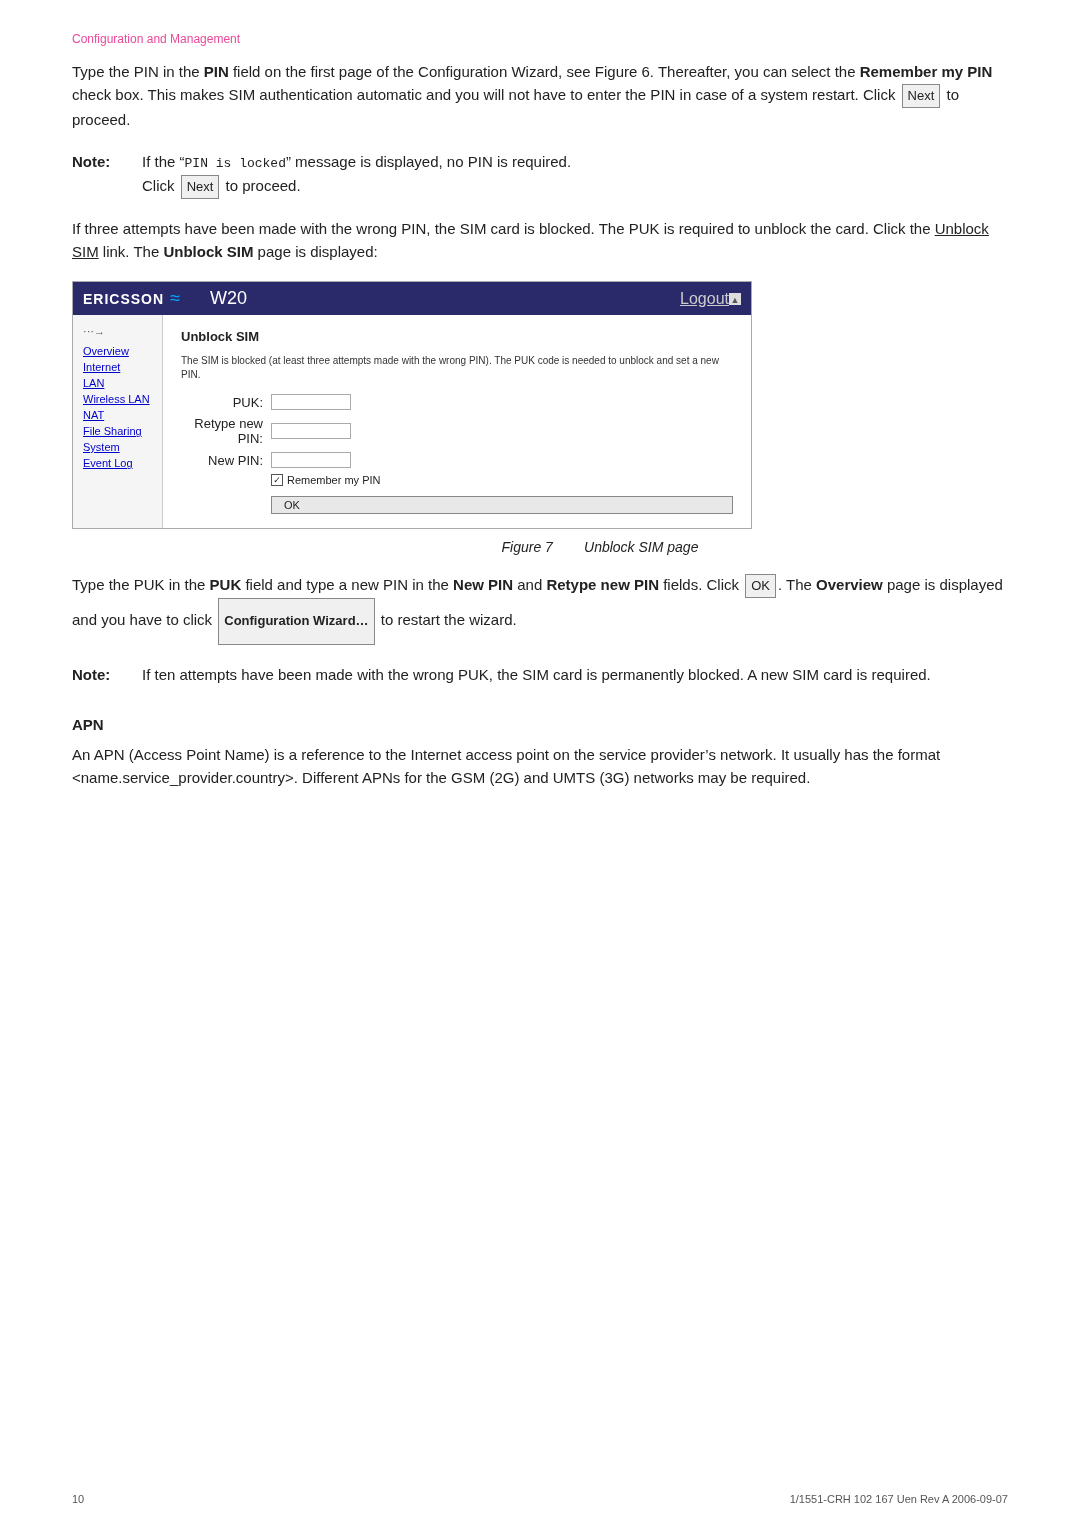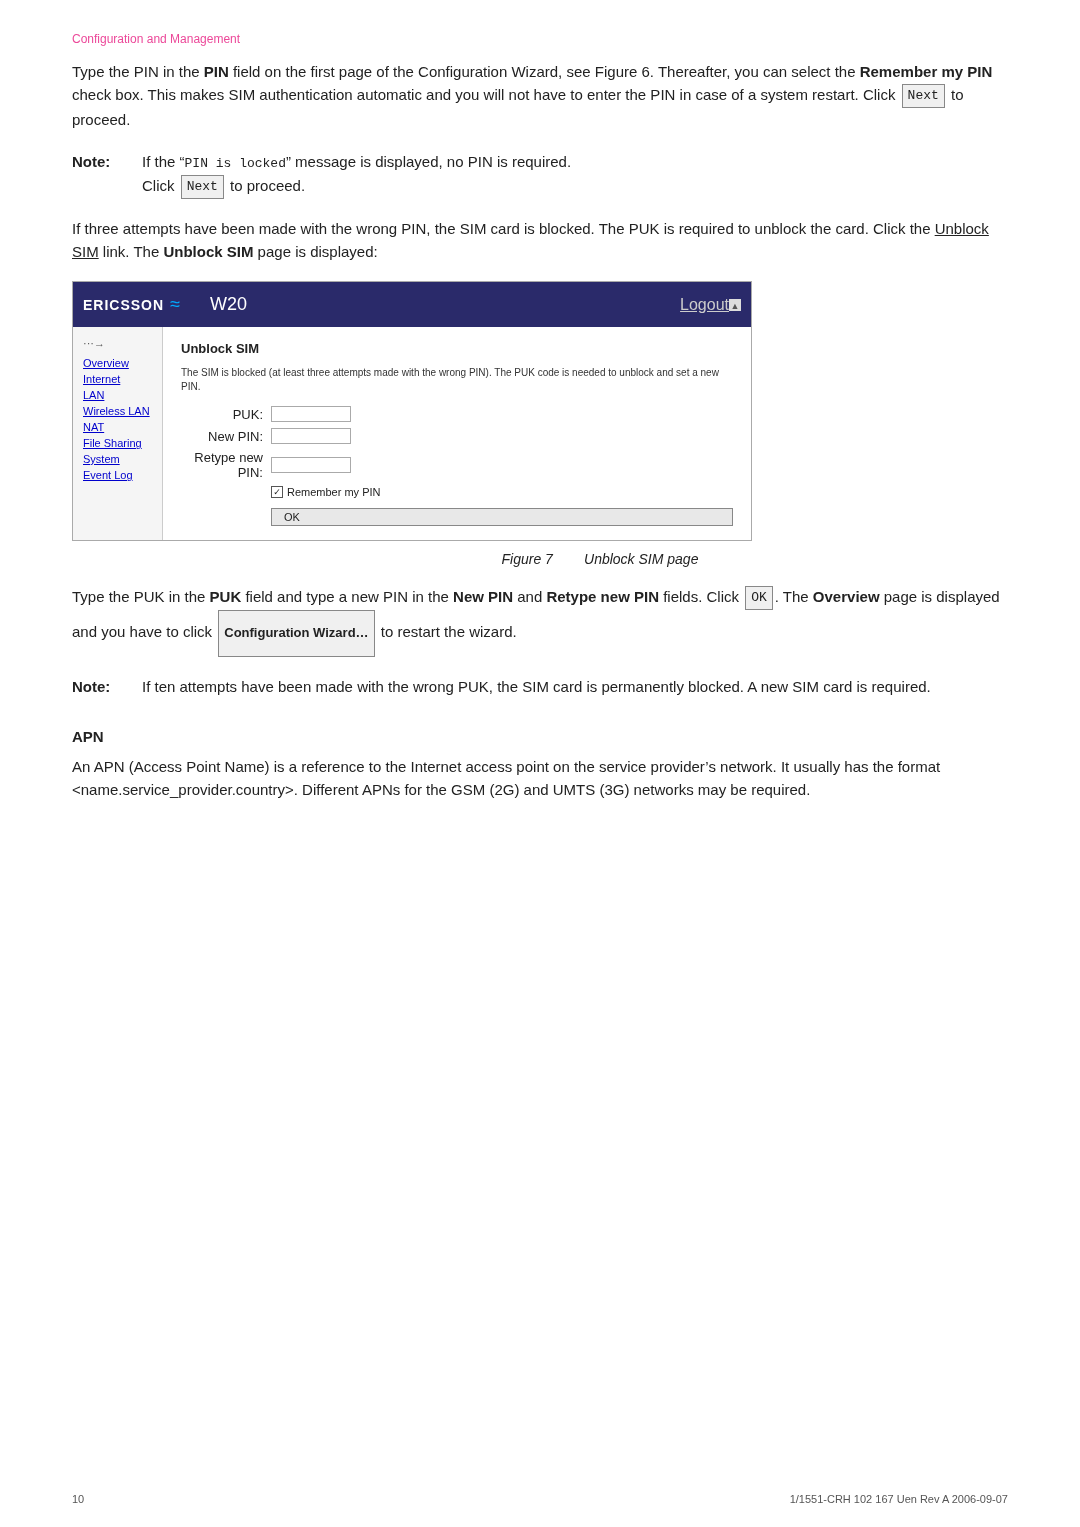--- a/index.html
+++ b/index.html
@@ -61,21 +61,21 @@
     .note-text {
       flex: 1;
     }
 
     .inline-btn {
       display: inline-block;
       border: 1px solid #888;
       padding: 1px 5px;
       font-size: 13px;
       background: #f0f0f0;
-      font-family: Liberation Mono, monospace;
+      font-family: Liberation Sans, sans-serif;
       margin: 0 2px;
       vertical-align: middle;
     }
 
     .inline-btn-bold {
       display: inline-block;
       border: 1px solid #888;
       padding: 12px 5px;
       font-size: 13px;
       font-weight: bold;
@@ -101,21 +101,21 @@
       width: 680px;
       margin: 18px 0 10px 0;
       font-size: 12px;
       background: #fff;
     }
 
     .screenshot-header {
       background: #2a2a6a;
       display: flex;
       align-items: center;
-      padding: 12px 10px;
+      padding: 6px 10px;
       justify-content: space-between;
     }
 
     .ericsson-logo {
       display: flex;
       align-items: center;
       gap: 6px;
     }
 
     .ericsson-text {
@@ -327,25 +327,25 @@
 
       <div class="screenshot-main">
         <div class="main-title">Unblock SIM</div>
         <div class="main-description">The SIM is blocked (at least three attempts made with the wrong PIN). The PUK code is needed to unblock and set a new PIN.</div>
 
         <div class="form-row">
           <span class="form-label">PUK:</span>
           <input class="form-input" type="password" style="">
         </div>
         <div class="form-row">
-          <span class="form-label">New PIN:</span>
+          <span class="form-label">Retype new PIN:</span>
           <input class="form-input" type="password" style="">
         </div>
         <div class="form-row">
-          <span class="form-label">Retype new PIN:</span>
+          <span class="form-label">New PIN:</span>
           <input class="form-input" type="password" style="">
         </div>
 
         <div class="remember-row">
           <div class="remember-checkbox">✓</div>
           <span>Remember my PIN</span>
         </div>
 
         <div class="ok-button">OK</div>
       </div>

